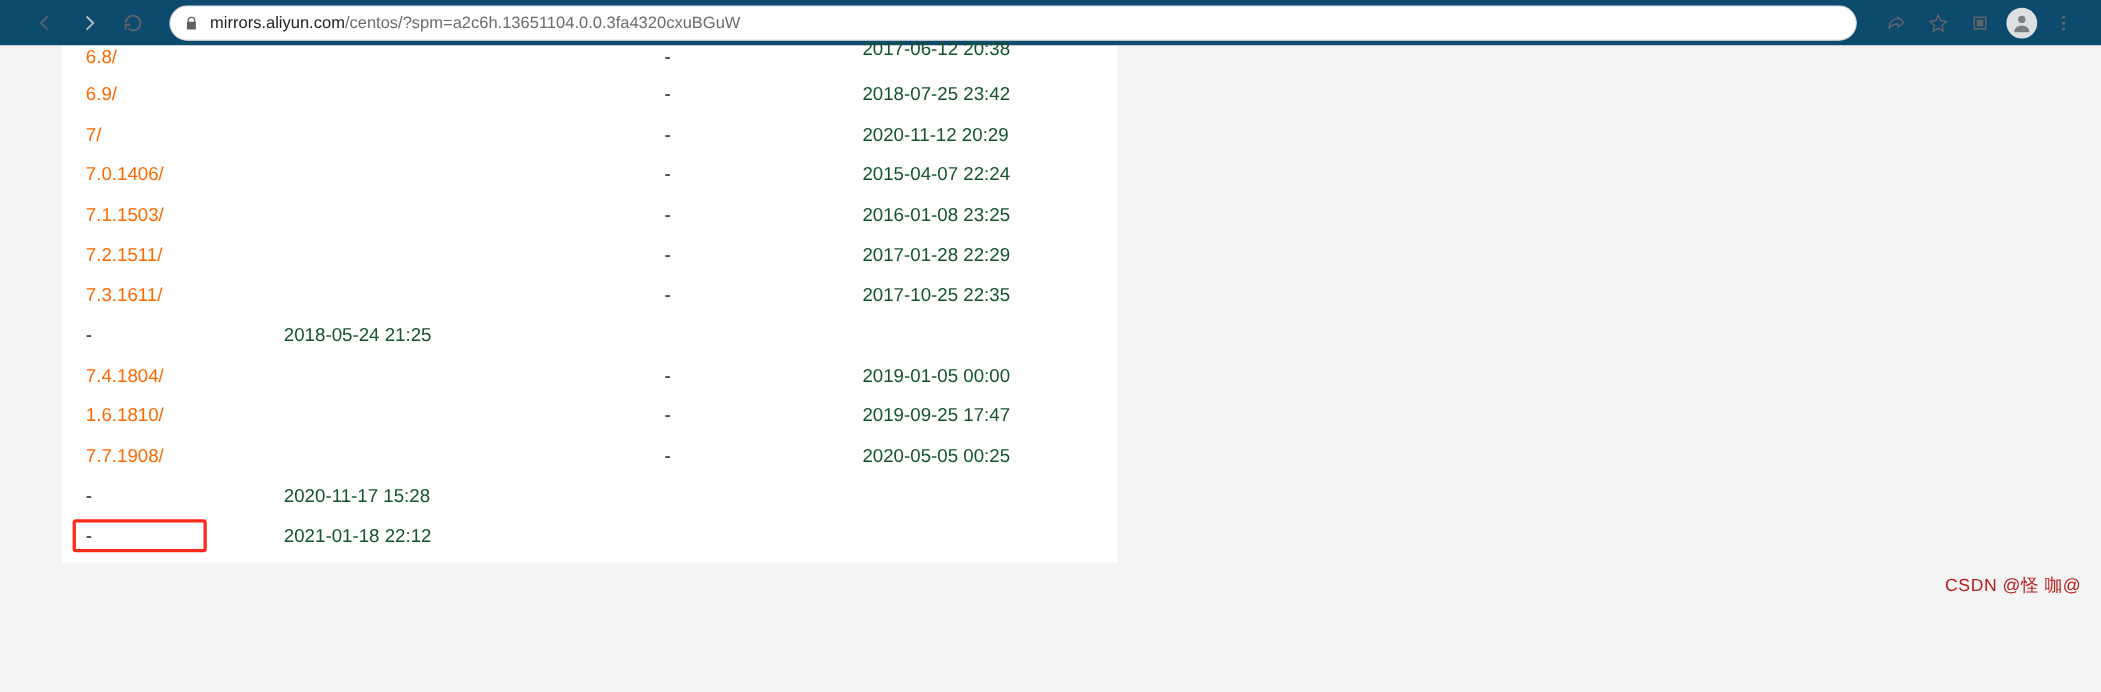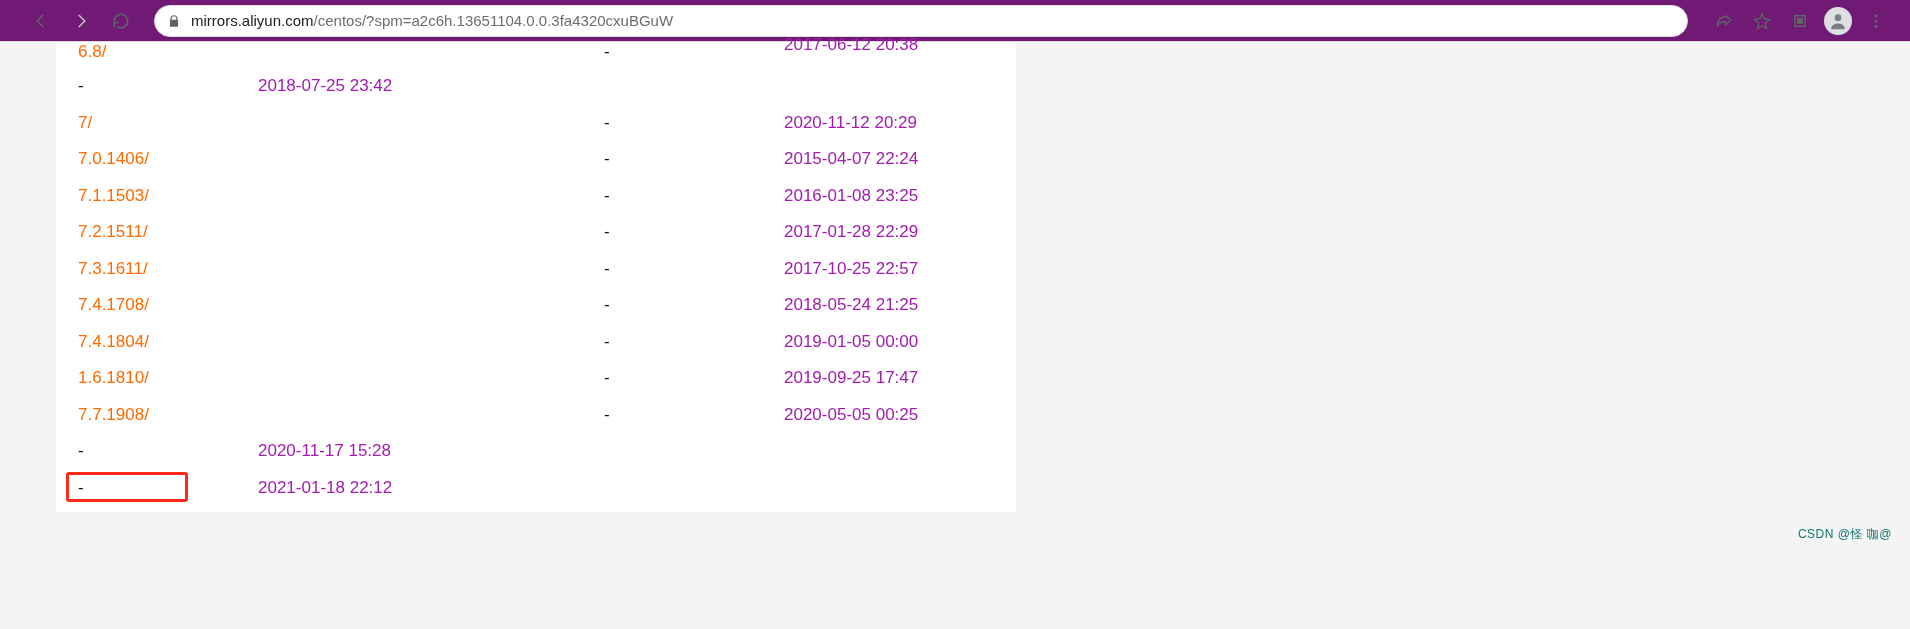--- a/index.html
+++ b/index.html
@@ -1,20 +1,20 @@
 <!DOCTYPE html>
 <html><head>
   <meta charset="utf-8">
   <style>
     * { margin: 0; padding: 0; box-sizing: border-box; font-family: Arial, "Microsoft YaHei", sans-serif; }
     body { background: #f4f4f4; width: 1910px; }
 
     
     .toolbar {
-      background: #701a75;
+      background: #0c4a6e;
       height: 42px;
       display: flex;
       align-items: center;
       padding: 0 8px;
       border-bottom: 1px solid #dcdcdc;
       font-size: 14px;
     }
     .nav-btns { display: flex; align-items: center; gap: 6px; padding: 0 4px 0 16px; }
     .nav-btn {
       width: 34px; height: 34px; border-radius: 50%;
@@ -57,33 +57,33 @@
       height: 36.5px;
       font-size: 17px;
       white-space: nowrap;
     }
     .row.first { height: 26px; align-items: flex-start; }
     .row.first .col-date { margin-top:-7px; }
     .row.first a { margin-top:-7px; }
     .col-name { width: 526px; }
     .col-name a { color: #ff6a00; text-decoration: none; }
     .col-size { width: 180px; color:#111; }
-    .col-date { flex:1; color:#a21caf; }
+    .col-date { flex:1; color:#14532d; }
     .highlight-box {
       position: absolute;
       border: 3px solid #ff2a1a;
       border-radius: 3px;
       left: 10px;
       width: 122px;
       height: 30px;
       pointer-events: none;
     }
     .watermark {
       position: absolute; right: 18px; bottom: -1px;
-      font-size: 12px; color: #0f766e; letter-spacing: .5px;
+      font-size: 16px; color: #b91c1c; letter-spacing: .5px;
     }
   </style>
 </head>
 <body>
 
 <div class="toolbar">
   <div class="nav-btns">
     <div class="nav-btn">
       <svg viewBox="0 0 24 24" fill="none" stroke="currentColor" stroke-width="2.2">
           <path d="M15 4l-8 8 8 8"></path>
@@ -141,20 +141,21 @@
 </div>
 
 <div class="page-wrap">
   <div class="content" id="listing">
       <div class="row first">
         <div class="col-name"><a href="#">6.8/</a></div>
         <div class="col-size">-</div>
         <div class="col-date">2017-06-12 20:38</div>
       </div>
       <div class="row">
+        <div class="col-name"><a href="#">6.9/</a></div>
         <div class="col-size">-</div>
         <div class="col-date">2018-07-25 23:42</div>
       </div>
       <div class="row">
         <div class="col-name"><a href="#">7/</a></div>
         <div class="col-size">-</div>
         <div class="col-date">2020-11-12 20:29</div>
       </div>
       <div class="row">
         <div class="col-name"><a href="#">7.0.1406/</a></div>
@@ -167,24 +168,23 @@
         <div class="col-date">2016-01-08 23:25</div>
       </div>
       <div class="row">
         <div class="col-name"><a href="#">7.2.1511/</a></div>
         <div class="col-size">-</div>
         <div class="col-date">2017-01-28 22:29</div>
       </div>
       <div class="row">
         <div class="col-name"><a href="#">7.3.1611/</a></div>
         <div class="col-size">-</div>
-        <div class="col-date">2017-10-25 22:57</div>
-      </div>
-      <div class="row">
-        <div class="col-name"><a href="#">7.4.1708/</a></div>
+        <div class="col-date">2017-10-25 22:35</div>
+      </div>
+      <div class="row">
         <div class="col-size">-</div>
         <div class="col-date">2018-05-24 21:25</div>
       </div>
       <div class="row">
         <div class="col-name"><a href="#">7.4.1804/</a></div>
         <div class="col-size">-</div>
         <div class="col-date">2019-01-05 00:00</div>
       </div>
       <div class="row">
         <div class="col-name"><a href="#">1.6.1810/</a></div>

